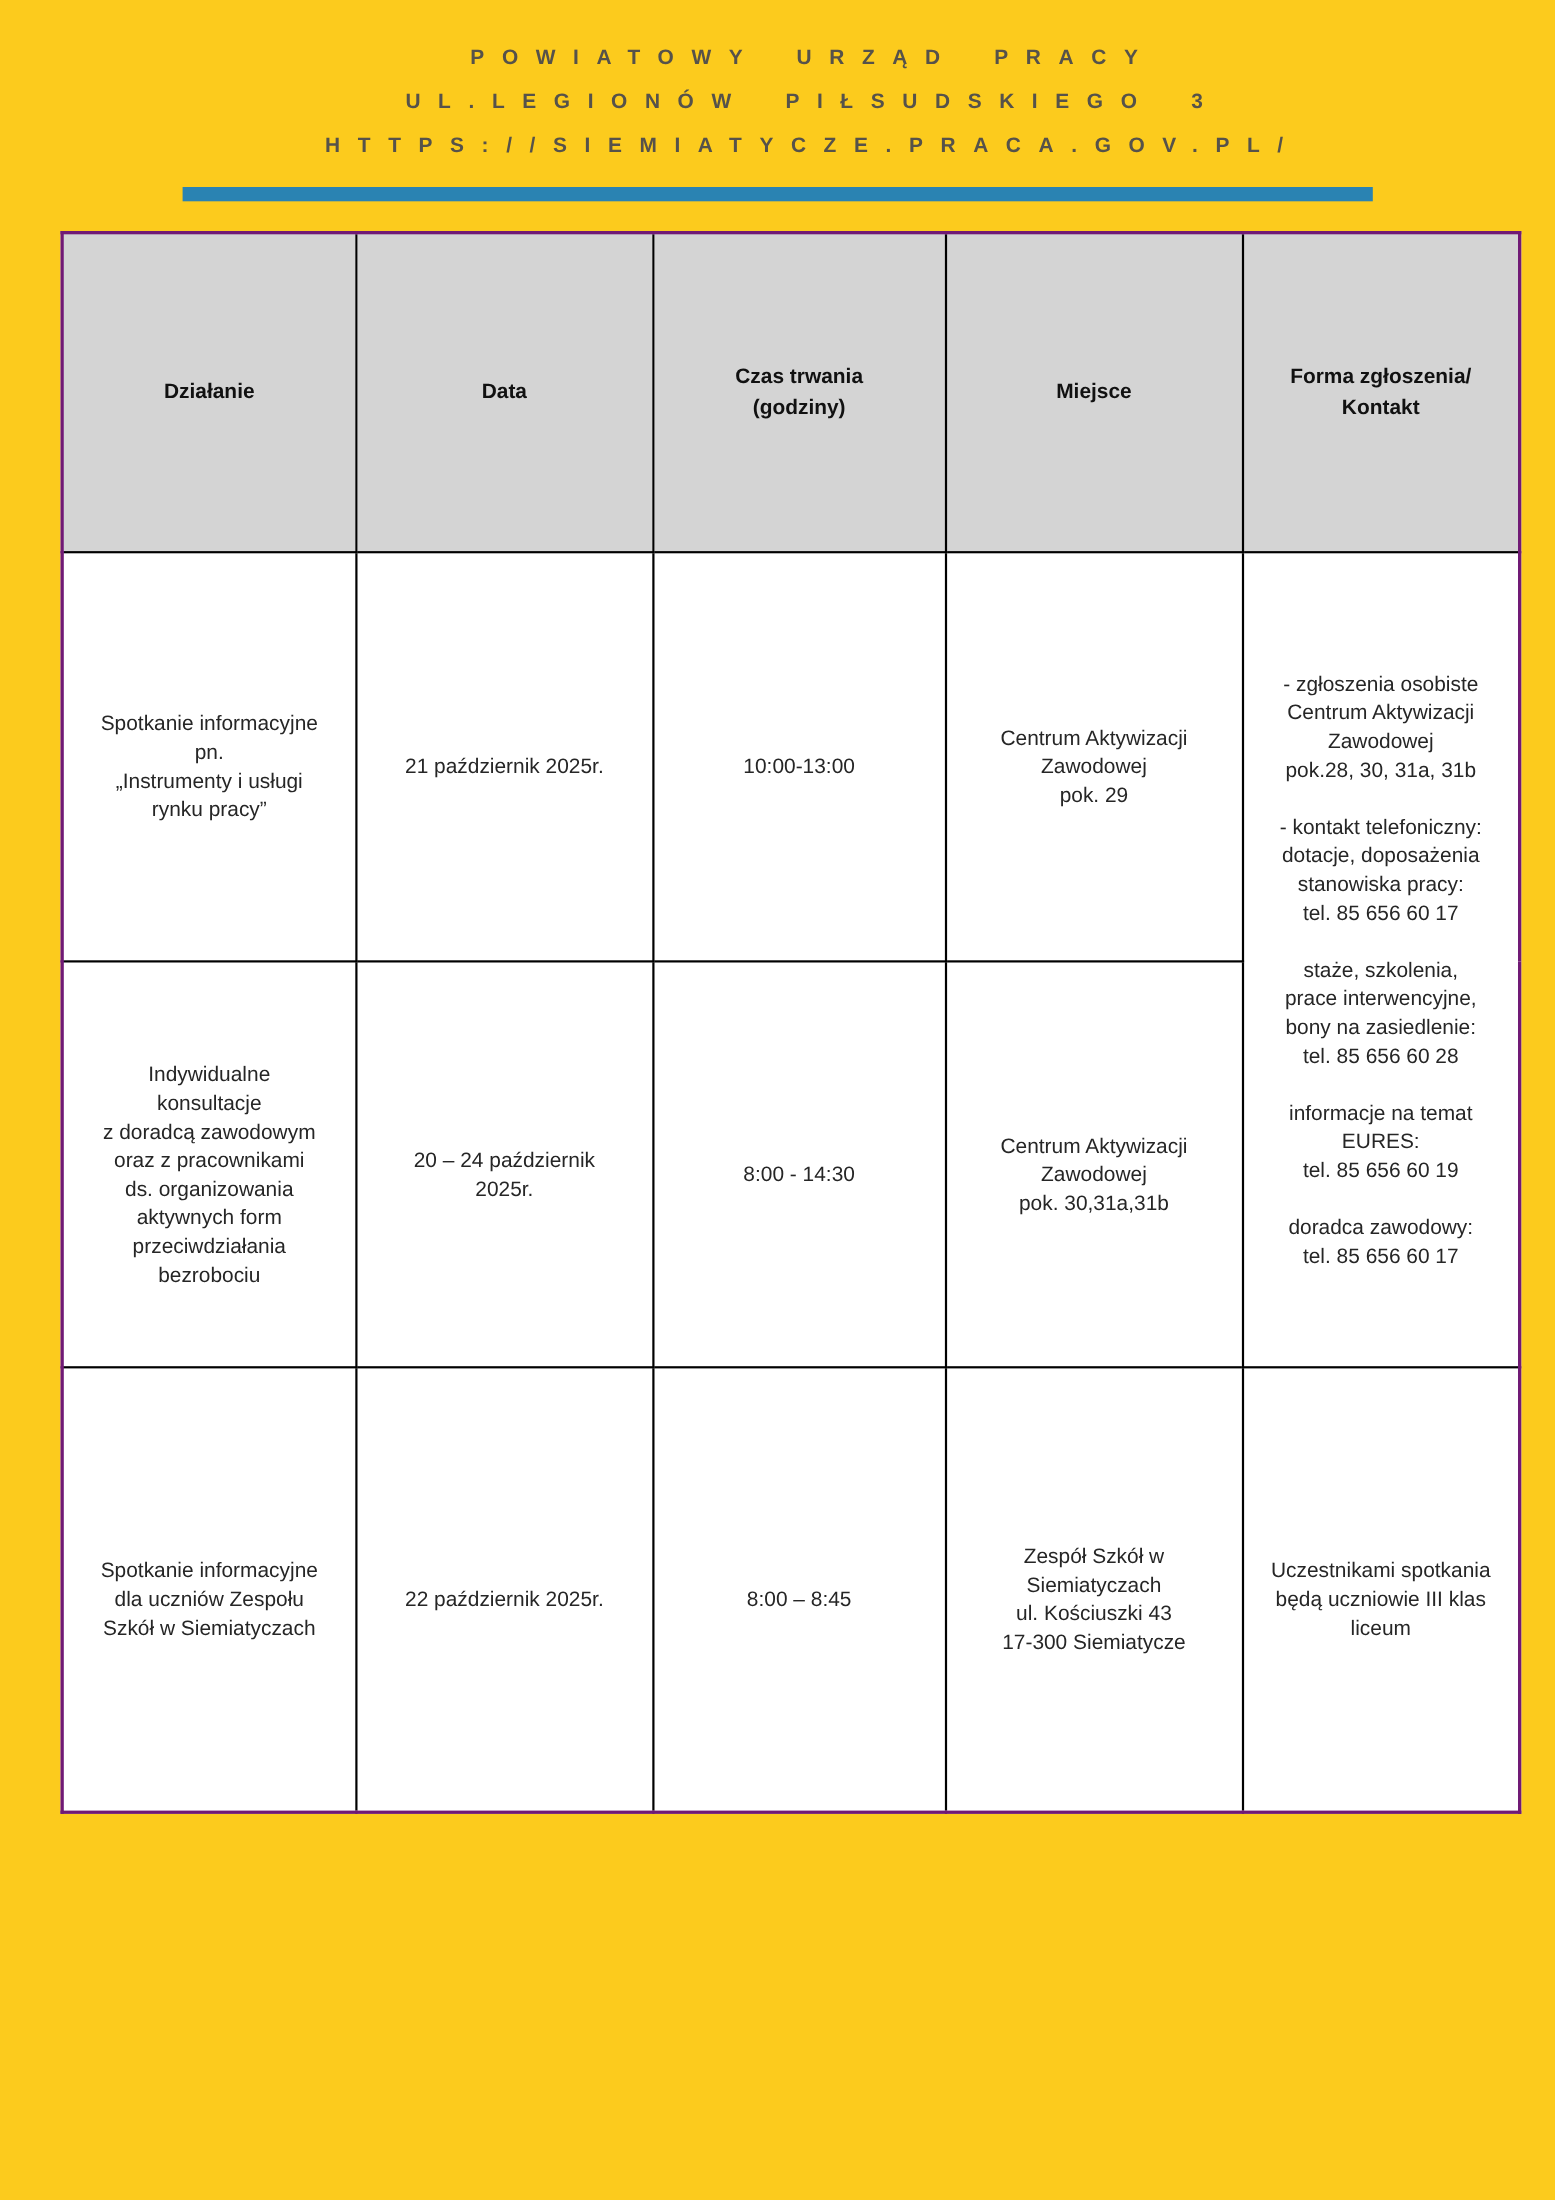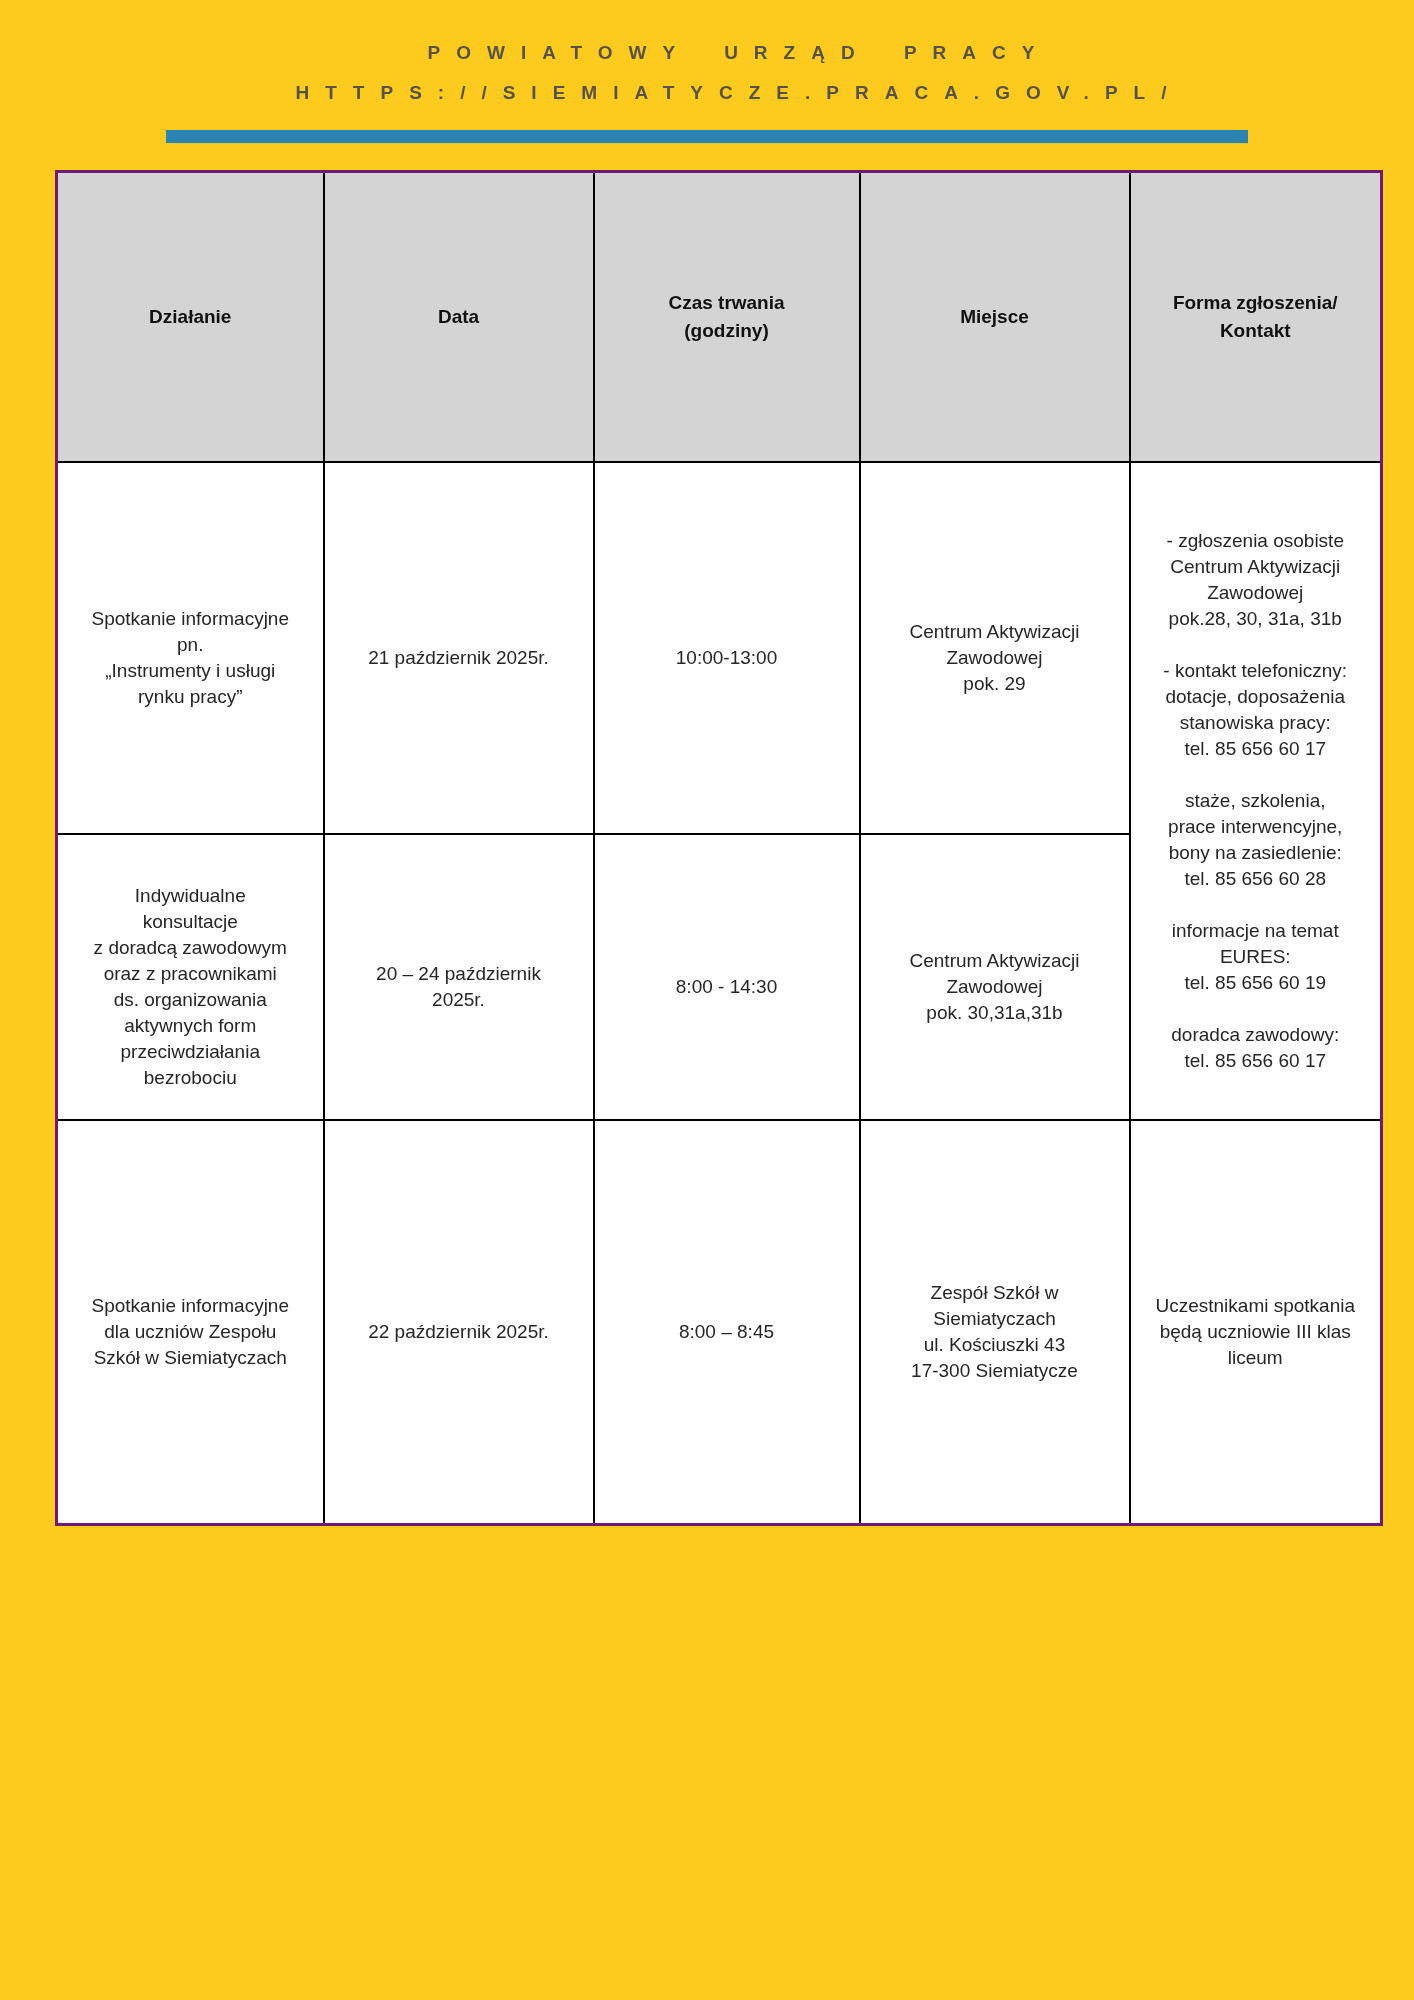--- a/index.html
+++ b/index.html
@@ -57,32 +57,33 @@
     color: #111111;
     padding: 0 6px;
   }
   table.schedule td {
     font-size: 19px;
     line-height: 26px;
     color: #262626;
     padding: 24px 8px 4px 8px;
   }
   tr.row-1 { height: 372px; }
-  tr.row-2 { height: 286px; }
+  tr.row-2 { height: 369px; }
   tr.row-3 { height: 404px; }
   td.cell-czas { padding-top: 56px; }
   td.cell-kontakt-merged { padding-top: 32px; }
 </style>
 </head>
 <body>
 
 <div class="page">
 
   <header class="letterhead">
     <div class="lh-line">POWIATOWY URZĄD PRACY</div>
+    <div class="lh-line">UL.LEGIONÓW PIŁSUDSKIEGO 3</div>
     <div class="lh-line">HTTPS://SIEMIATYCZE.PRACA.GOV.PL/</div>
   </header>
 
   <div class="divider"></div>
 
   <table class="schedule">
     <colgroup>
       <col style="width:267px">
       <col style="width:270px">
       <col style="width:266px">

